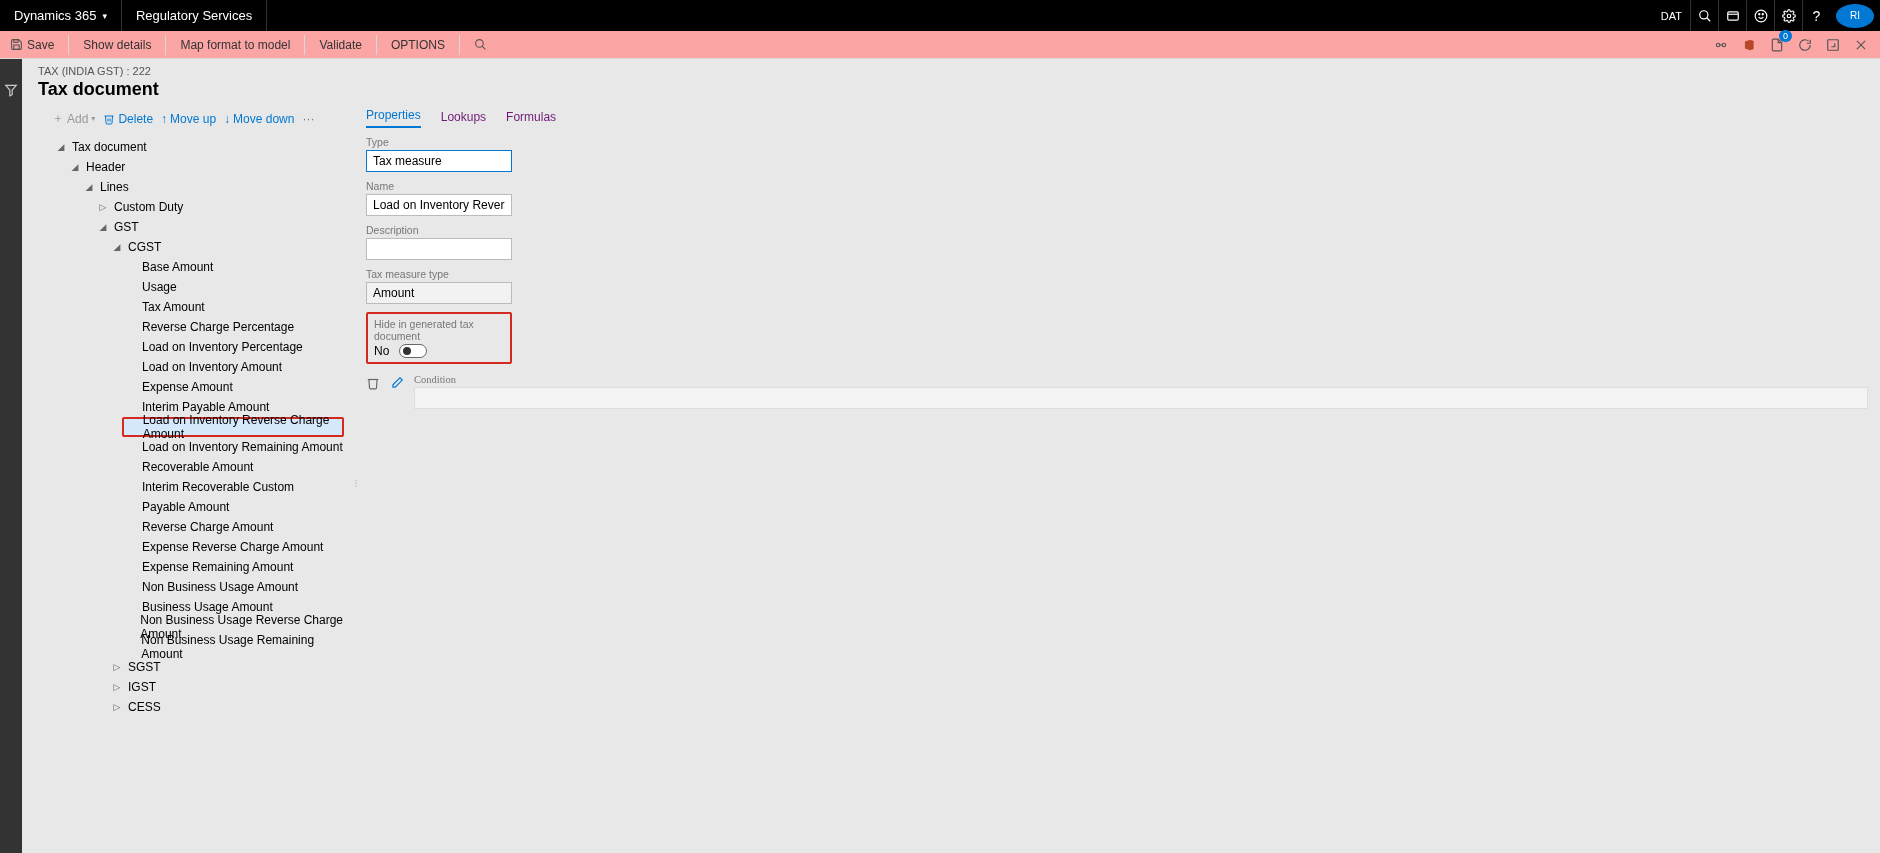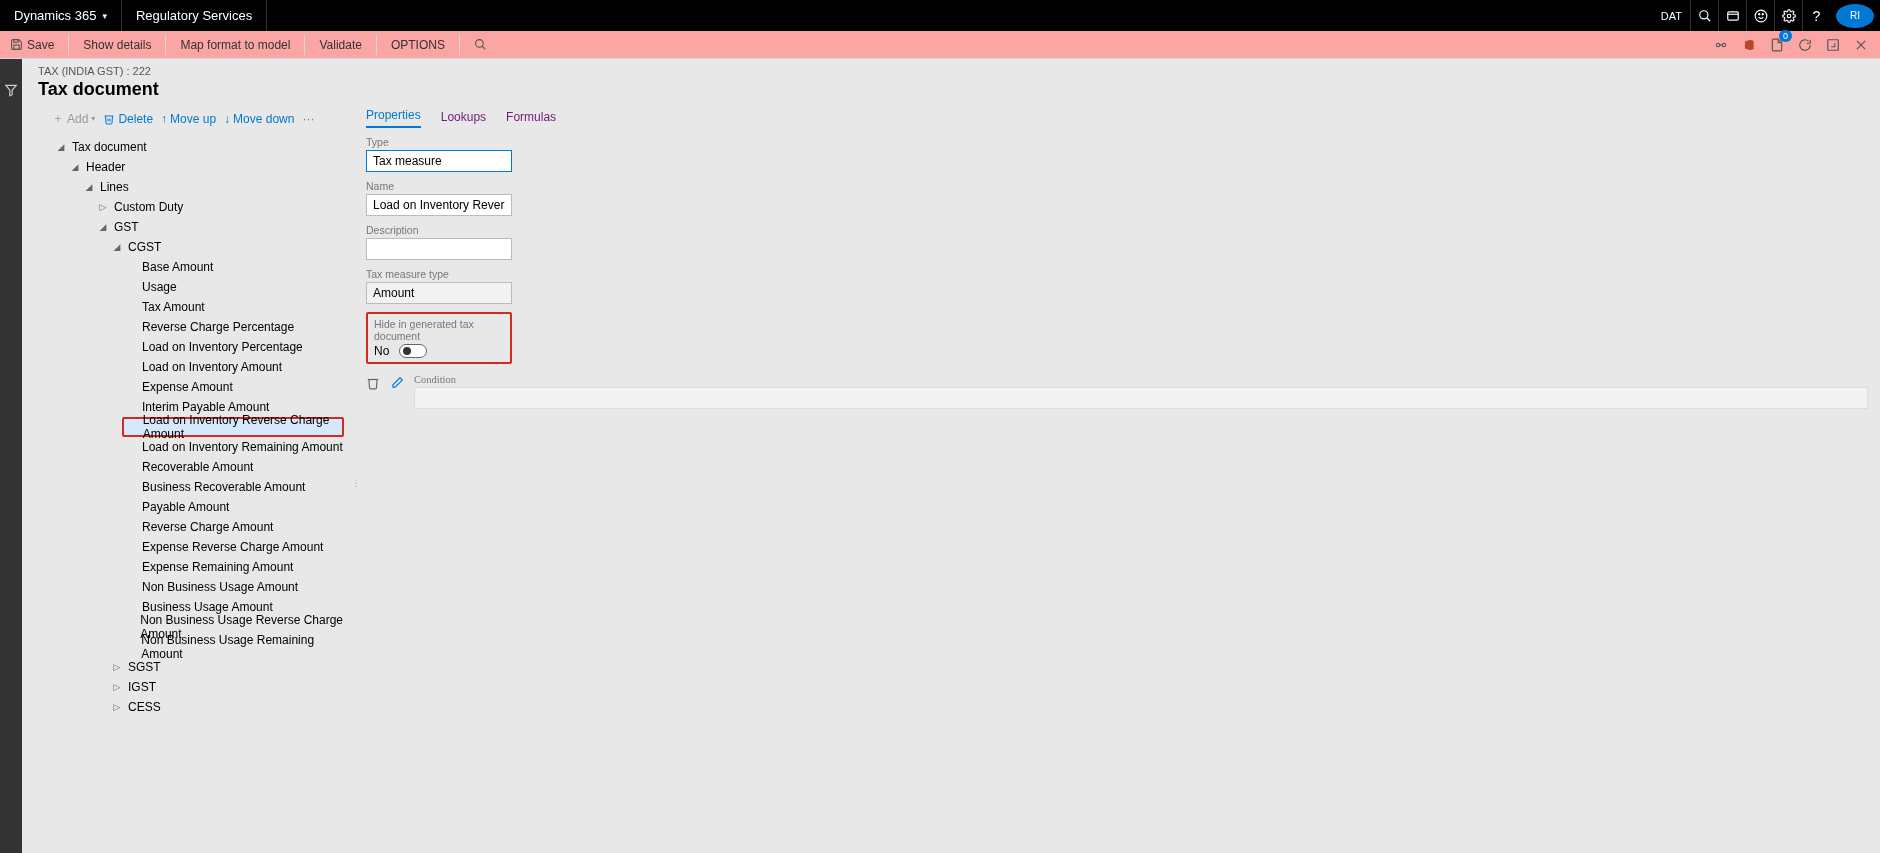--- a/index.html
+++ b/index.html
@@ -308,21 +308,21 @@
                       <div class="tnode leaf">
                         <span class="tri">▷</span>
                         <span>Load on Inventory Remaining Amount</span>
                       </div>
                       <div class="tnode leaf">
                         <span class="tri">▷</span>
                         <span>Recoverable Amount</span>
                       </div>
                       <div class="tnode leaf">
                         <span class="tri">▷</span>
-                        <span>Business Recoverable Amount</span>
+                        <span>Interim Recoverable Custom</span>
                       </div>
                       <div class="tnode leaf">
                         <span class="tri">▷</span>
                         <span>Payable Amount</span>
                       </div>
                       <div class="tnode leaf">
                         <span class="tri">▷</span>
                         <span>Reverse Charge Amount</span>
                       </div>
                       <div class="tnode leaf">

